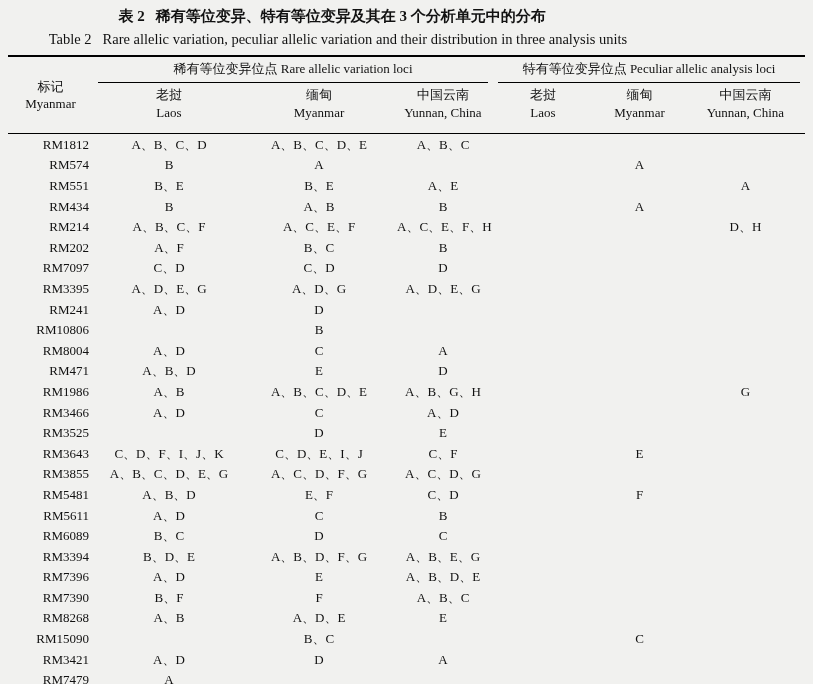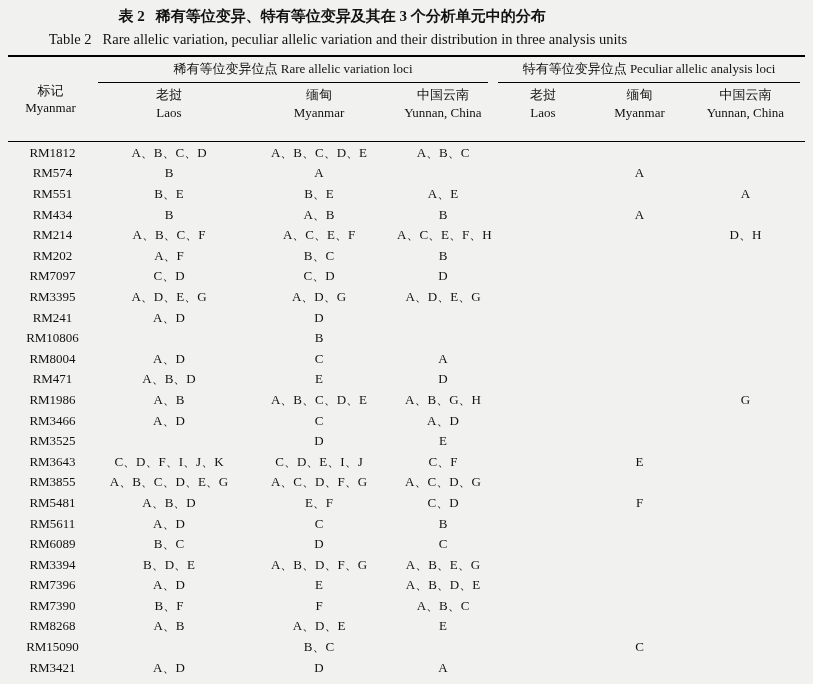--- a/index.html
+++ b/index.html
@@ -57,33 +57,33 @@
   }
   th.group-h .underline {
     display: block;
     margin: 0 5px;
     padding-bottom: 4px;
     border-bottom: 1px solid #000;
     line-height: 1.3;
   }
   tr.subheader-row th {
     border-bottom: 1px solid #000;
-    padding: 3px 0 20px 0;
+    padding: 3px 0 12px 0;
   }
   .h-zh, .h-en { display: block; line-height: 1.35; }
   tbody td {
     font-size: 13px;
     text-align: center;
     padding: 2.5px 4px;
     line-height: 1.2;
     white-space: nowrap;
     overflow: hidden;
   }
   tbody td.marker-cell {
-    text-align: center;
+    text-align: right;
     padding-left: 8px;
   }
 </style>
 </head>
 <body style="background: rgb(241, 241, 239); color: rgb(17, 17, 17);">
 
 <div class="page">
 
   <div class="title-zh">
     <span class="t-label">表 2</span><span>稀有等位变异、特有等位变异及其在 3 个分析单元中的分布</span>

